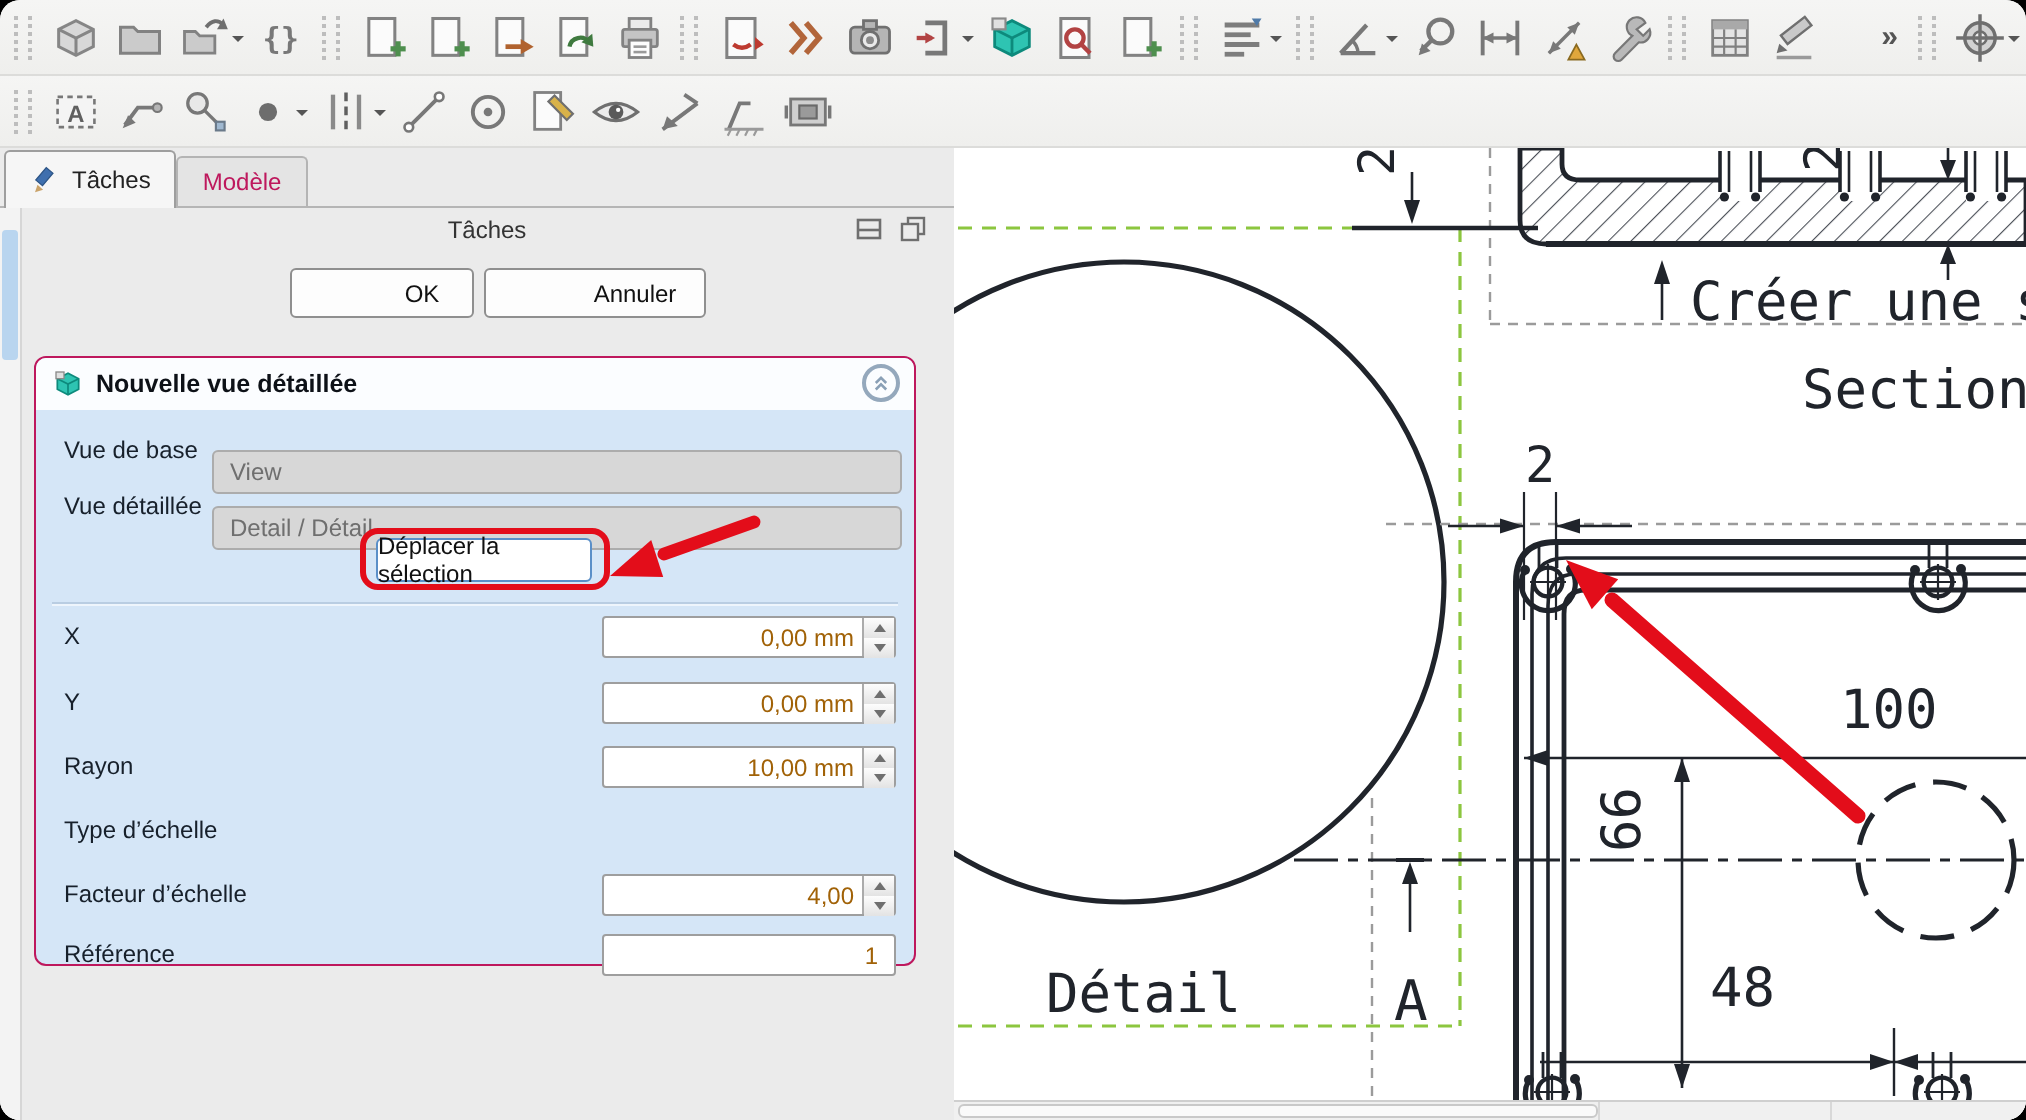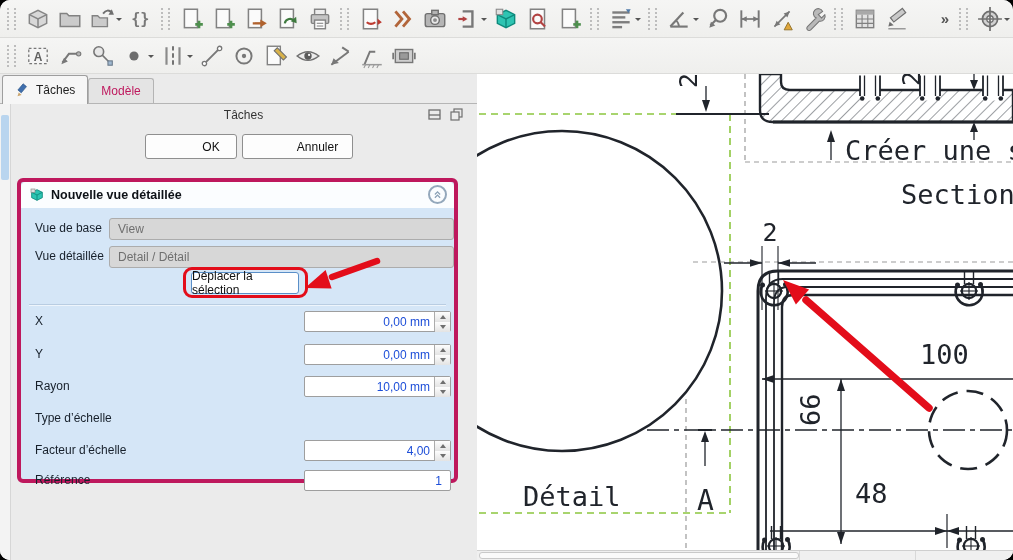--- a/index.html
+++ b/index.html
@@ -25,27 +25,27 @@
   .tab.inactive{height:25px;background:#e4e4e4;color:#be185d;font-size:12px;border-color:#b4b4b4;}
   .tabicon{width:15px;height:15px;}
   #panel-title-row{position:absolute;left:10px;top:30px;right:0;height:22px;}
   #panel-title{position:absolute;left:0;right:0;text-align:center;top:4px;font-size:12px;color:#333;}
   .win-ico{position:absolute;top:4px;width:13px;height:13px;}
   #dock-icon{right:36px;} #float-icon{right:14px;}
   .btn{position:absolute;height:25px;background:#fdfdfd;border:1px solid #8f8f8f;border-radius:3px;font-size:12px;color:#111;display:flex;align-items:center;justify-content:center;box-sizing:border-box;padding-left:40px;}
   #ok-button{left:145px;top:60px;width:92px;}
   #cancel-button{left:242px;top:60px;width:111px;}
   
-  #groupbox{position:absolute;left:17px;top:104px;width:441px;height:305px;background:#d5e6f7;border:4px solid #be185d;border-radius:6px;box-sizing:border-box;}
+  #groupbox{position:absolute;left:17px;top:104px;width:441px;height:305px;background:#d5e6f7;border:1px solid #be185d;border-radius:6px;box-sizing:border-box;}
   #gb-header{position:absolute;left:0;right:0;top:0;height:26px;background:#fbfdff;border-radius:5px 5px 0 0;display:flex;align-items:center;gap:6px;padding-left:8px;box-sizing:border-box;}
   #gb-title{font-size:12.5px;font-weight:bold;color:#0d1117;}
   #gb-collapse{position:absolute;right:7px;top:3px;width:19px;height:19px;border:2px solid #94a8bc;border-radius:50%;box-sizing:border-box;display:flex;align-items:center;justify-content:center;}
   .fl{position:absolute;left:14px;font-size:12px;color:#17202b;}
-  .dis-input{position:absolute;left:88px;width:345px;height:22px;background:#d7d7d7;border:1px solid #acacac;border-radius:3px;font-size:12px;color:#6f6f6f;line-height:21px;padding-left:8px;box-sizing:border-box;}
-  .inp{position:absolute;left:283px;width:147px;height:21px;background:#fff;border:1px solid #9e9e9e;border-radius:2px;box-sizing:border-box;font-size:12px;color:#1d4ed8;}
+  .dis-input{position:absolute;left:88px;width:345px;height:22px;background:#d7d7d7;border:1px solid #acacac;border-radius:3px;font-size:12px;color:#6f6f6f;line-height:21px;padding-left:8px;box-sizing:border-box;margin-top:10px;}
+  .inp{position:absolute;left:283px;width:147px;height:21px;background:#fff;border:1px solid #9e9e9e;border-radius:2px;box-sizing:border-box;font-size:12px;color:#a16207;}
   .inp .val{position:absolute;right:20px;top:3px;}
   .inp.plain .val{right:8px;}
   .spinner{position:absolute;right:0;top:0;bottom:0;width:15px;border-left:1px solid #ababab;display:flex;flex-direction:column;}
   .sp{flex:1;background:linear-gradient(#fdfdfd,#e3e3e3);display:flex;align-items:center;justify-content:center;}
   .sp-up::after{content:"";border:3px solid transparent;border-bottom:4px solid #6f6f6f;display:block;margin-bottom:3px;}
   .sp-dn::after{content:"";border:3px solid transparent;border-top:4px solid #6f6f6f;display:block;margin-top:3px;}
   .combo{position:absolute;left:283px;width:147px;height:21px;background:linear-gradient(#f9f9f9,#dedede);border:1px solid #9c9c9c;border-radius:3px;box-sizing:border-box;font-size:12px;color:#101010;}
   .combo .val{position:absolute;left:7px;top:3px;}
   .combo .caret{position:absolute;right:5px;top:7px;}
   #gb-separator{position:absolute;left:8px;right:8px;top:122px;border-top:1px solid #b9cde2;border-bottom:1px solid #eef5fc;}

